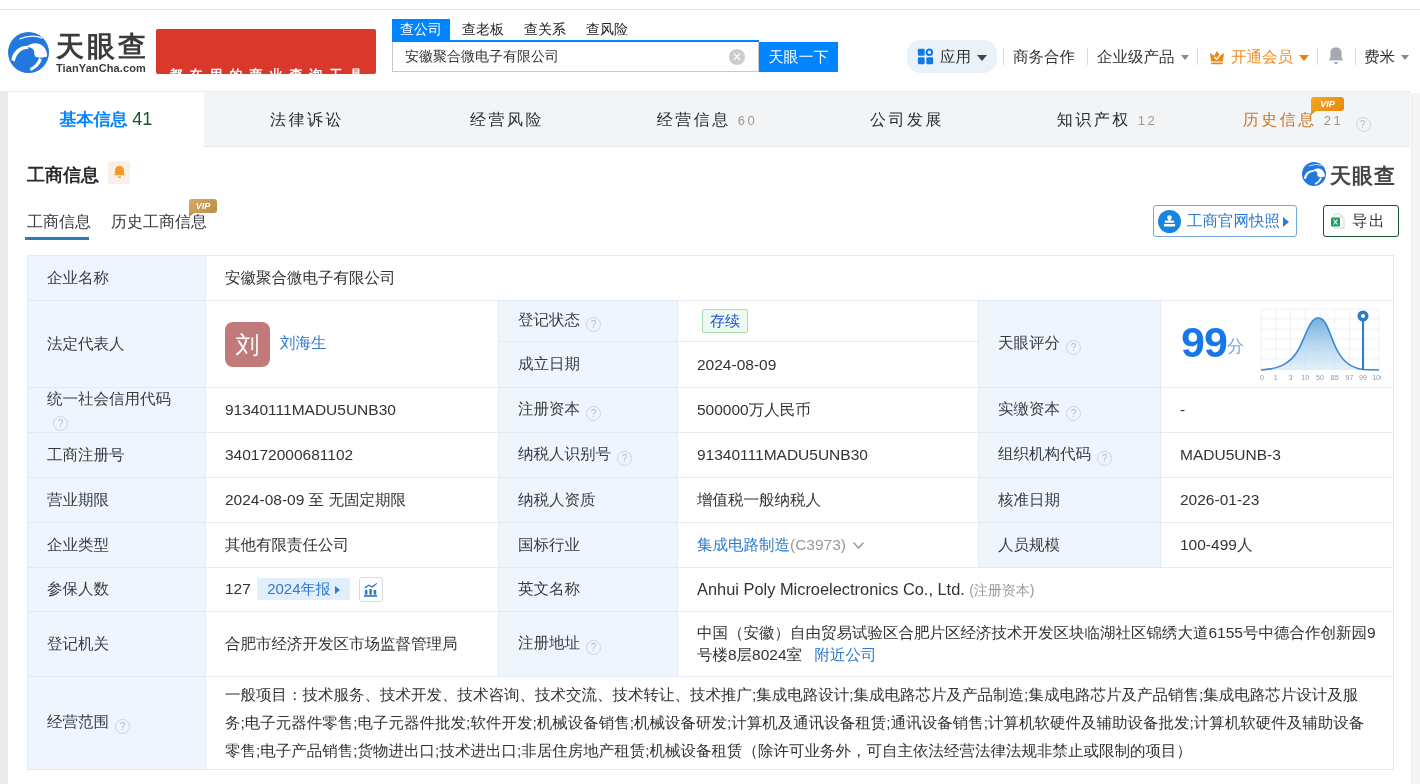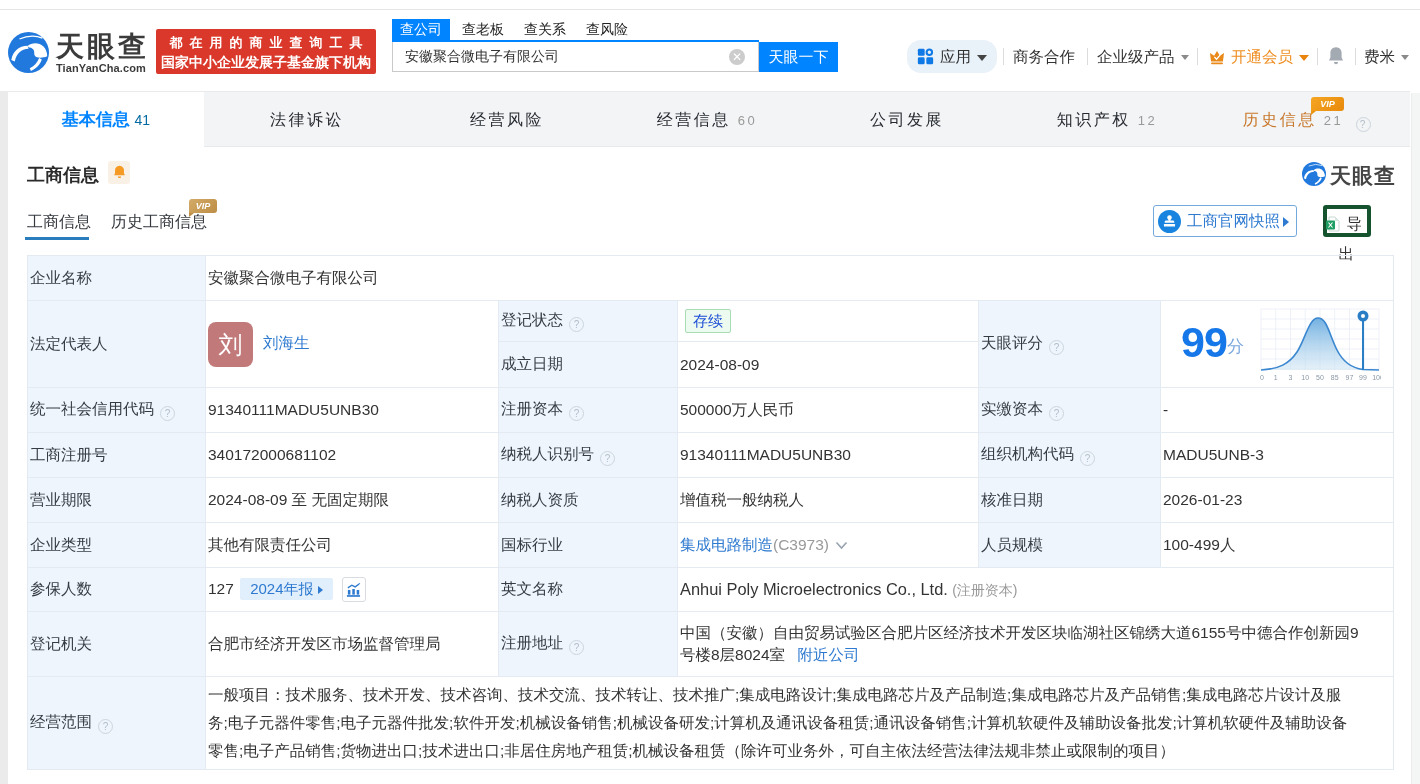--- a/index.html
+++ b/index.html
@@ -41,25 +41,25 @@
 #bellchip { left:108px; top:161px; width:22px; height:23px; background:#faf1e6; border-radius:3px; text-align:center; }
 #minilogo-t { left:1330px; top:162px; font-size:21px; font-weight:bold; color:#454545; letter-spacing:1px; }
 
 #subtab1 { left:27px; top:212px; font-size:16px; color:#34383e; }
 #subtab-line { left:25px; top:237px; width:64px; height:3px; background:#2a7dbd; }
 #subtab2 { left:111px; top:212px; font-size:16px; color:#34383e; }
 .vipbadge { width:33px; height:14px; background:linear-gradient(135deg,#f5a623,#e8890c); border-radius:3px 3px 3px 0; color:#fff; font-size:9px; font-weight:bold; font-style:italic; text-align:center; line-height:14px; }
 .vipbadge::after { content:""; position:absolute; left:0; bottom:-3.5px; width:0; height:0; border-top:4px solid #e8940f; border-right:5px solid transparent; }
 .vipbadge.tan::after { border-top-color:#bd8d45; }
 #btn-snap { left:1153px; top:205px; width:144px; height:32px; border:1px solid #74a9dd; border-radius:3px; background:#fff;text-align:center; }
-#btn-exp { left:1323px; top:205px; width:48px; height:32px; border:4px solid #14532d; border-radius:3px; background:#fff; font-size:15.5px; color:#333; line-height:30px; }
+#btn-exp { left:1323px; top:205px; width:76px; height:32px; border:1px solid #14532d; border-radius:3px; background:#fff; font-size:15.5px; color:#333; line-height:30px; }
 
 
 #info { position:absolute; left:27px; top:255px; border-collapse:collapse; table-layout:fixed; width:1366px; font-size:15.5px; color:#333; }
-#info td { border:1px solid #e4eaf1; padding:0 2px; vertical-align:middle; }
+#info td { border:1px solid #e4eaf1; padding:0 19px; vertical-align:middle; }
 #info td.l { background:#eef5fc; color:#353c44; }
 .qm { display:inline-block; width:15px; height:15px; border:1px solid #ccd5de; border-radius:50%; color:#b2bdc9; font-size:10px; line-height:14px; text-align:center; vertical-align:-3px; margin-left:6px; background:transparent; }
 a.lk { color:#2e7ad0; text-decoration:none; }
 .gray { color:#999; }
 .tri-r { display:inline-block; width:0; height:0; border-top:5px solid transparent; border-bottom:5px solid transparent; border-left:6px solid #2e7ad0; margin:11px 0 0 3px; float:left; }
 #avatar { display:inline-block; width:45px; height:45px; background:#c1797a; border-radius:8px; color:#fff; font-size:24px; text-align:center; line-height:45px; vertical-align:middle; }
 #tag-cx { display:inline-block; height:24px; padding:0 7px; background:#edfaef; border:1px solid #a8dcb4; border-radius:2px; color:#1d4ed8; font-size:15px; line-height:22px; margin-left:5px; }
 #chip-nb { display:inline-block; width:93px; height:22px; background:#e1eefb; border-radius:2px; color:#2e7ad0; font-size:15px; line-height:22px; margin-left:6px; text-align:center; }
 #chip-nb .tri { display:inline-block; width:0; height:0; border-top:4px solid transparent; border-bottom:4px solid transparent; border-left:5px solid #2e7ad0; margin-left:4px; }
 #barbtn { display:inline-block; width:24px; height:25px; border:1px solid #d8dce1; border-radius:3px; margin-left:9px; vertical-align:middle; text-align:center; line-height:23px; }
@@ -77,21 +77,21 @@
       <path d="M8 68 C12 47 26 34 48 33.5 L50 41 C32 42 21 52 16.5 72 Z" fill="#fff"></path>
       <path d="M48 34 C58 25 76 25 86 35 C93 42 96 52 95.5 59 C87 63 76 63.5 69 61 C65 59.5 63.5 55 64 50 C64.5 43 58 38 51 38 Z" fill="#fff"></path>
       <path d="M56 95 C68 90 78 80 82.5 67 L76 63.5 C71.5 75 63.5 84.5 53 88.5 Z" fill="#fff"></path>
     </g>
     </defs>
     <use href="#tyclogo"></use>
   </svg>
   <div id="logo-tyc" class="abs">天眼查</div>
   <div id="logo-sub" class="abs">TianYanCha.com</div>
   <div id="redbox" class="abs">
-      <div style="font-size:13px;letter-spacing:7px;margin-right:-7px;line-height:20px;">都在用的商业查询工具</div>
+      <div style="font-size:13px;letter-spacing:7px;margin-right:-7px;line-height:20px;margin-top:32px;">都在用的商业查询工具</div>
       <div style="font-size:14px;line-height:18px;">国家中小企业发展子基金旗下机构</div>
     </div>
 
   <div id="stab-active" class="abs">查公司</div>
   <div class="abs stabs" style="left:462px">查老板</div>
   <div class="abs stabs" style="left:524px">查关系</div>
   <div class="abs stabs" style="left:586px">查风险</div>
   <div id="sline" class="abs"></div>
   <div id="sinput" class="abs">安徽聚合微电子有限公司</div>
   <div id="sclear" class="abs">✕</div>
@@ -115,21 +115,21 @@
       </svg>开通会员<span class="caret orange"></span></div>
   <div class="abs hdiv" style="left:1317px"></div>
   <svg class="abs" style="left:1328px;top:46px;width:16px;height:20px" viewBox="0 0 20 24">
       <path d="M10 1 C5.5 1 3 4.5 3 8 L3 14 L1.2 17.5 L18.8 17.5 L17 14 L17 8 C17 4.5 14.5 1 10 1 Z" fill="#a4aab2"></path>
       <path d="M7.5 19.5 C7.5 21.3 8.6 22.3 10 22.3 C11.4 22.3 12.5 21.3 12.5 19.5 Z" fill="#a4aab2"></path>
     </svg>
   <div class="abs hdiv" style="left:1355px"></div>
   <div class="abs hitem" style="left:1364px">费米<span class="caret gray"></span></div>
 
   <div id="tabbar" class="abs"></div>
-  <div id="tab-active" class="abs">基本信息 <span class="cnt" style="color:#0369a1;font-size:14px;">41</span></div>
+  <div id="tab-active" class="abs">基本信息 <span class="cnt" style="color:#14532d;font-size:18px;">41</span></div>
   <div class="abs tab" style="left:407px">经营风险</div>
   <div class="abs tab" style="left:207px">法律诉讼</div>
   <div class="abs tab" style="left:607px">经营信息 <span class="cnt">60</span></div>
   <div class="abs tab" style="left:807px">公司发展</div>
   <div class="abs tab" style="left:1007px">知识产权 <span class="cnt">12</span></div>
   <div class="abs tab" style="left:1207px; color:#c8772b;">历史信息 <span class="cnt">21</span> <span class="qm" style="background:transparent">?</span></div>
   <div class="abs vipbadge" style="left:1311px; top:97px;">VIP</div>
   <div id="lstrip" class="abs"></div>
   <div id="rstrip" class="abs"></div>
 

